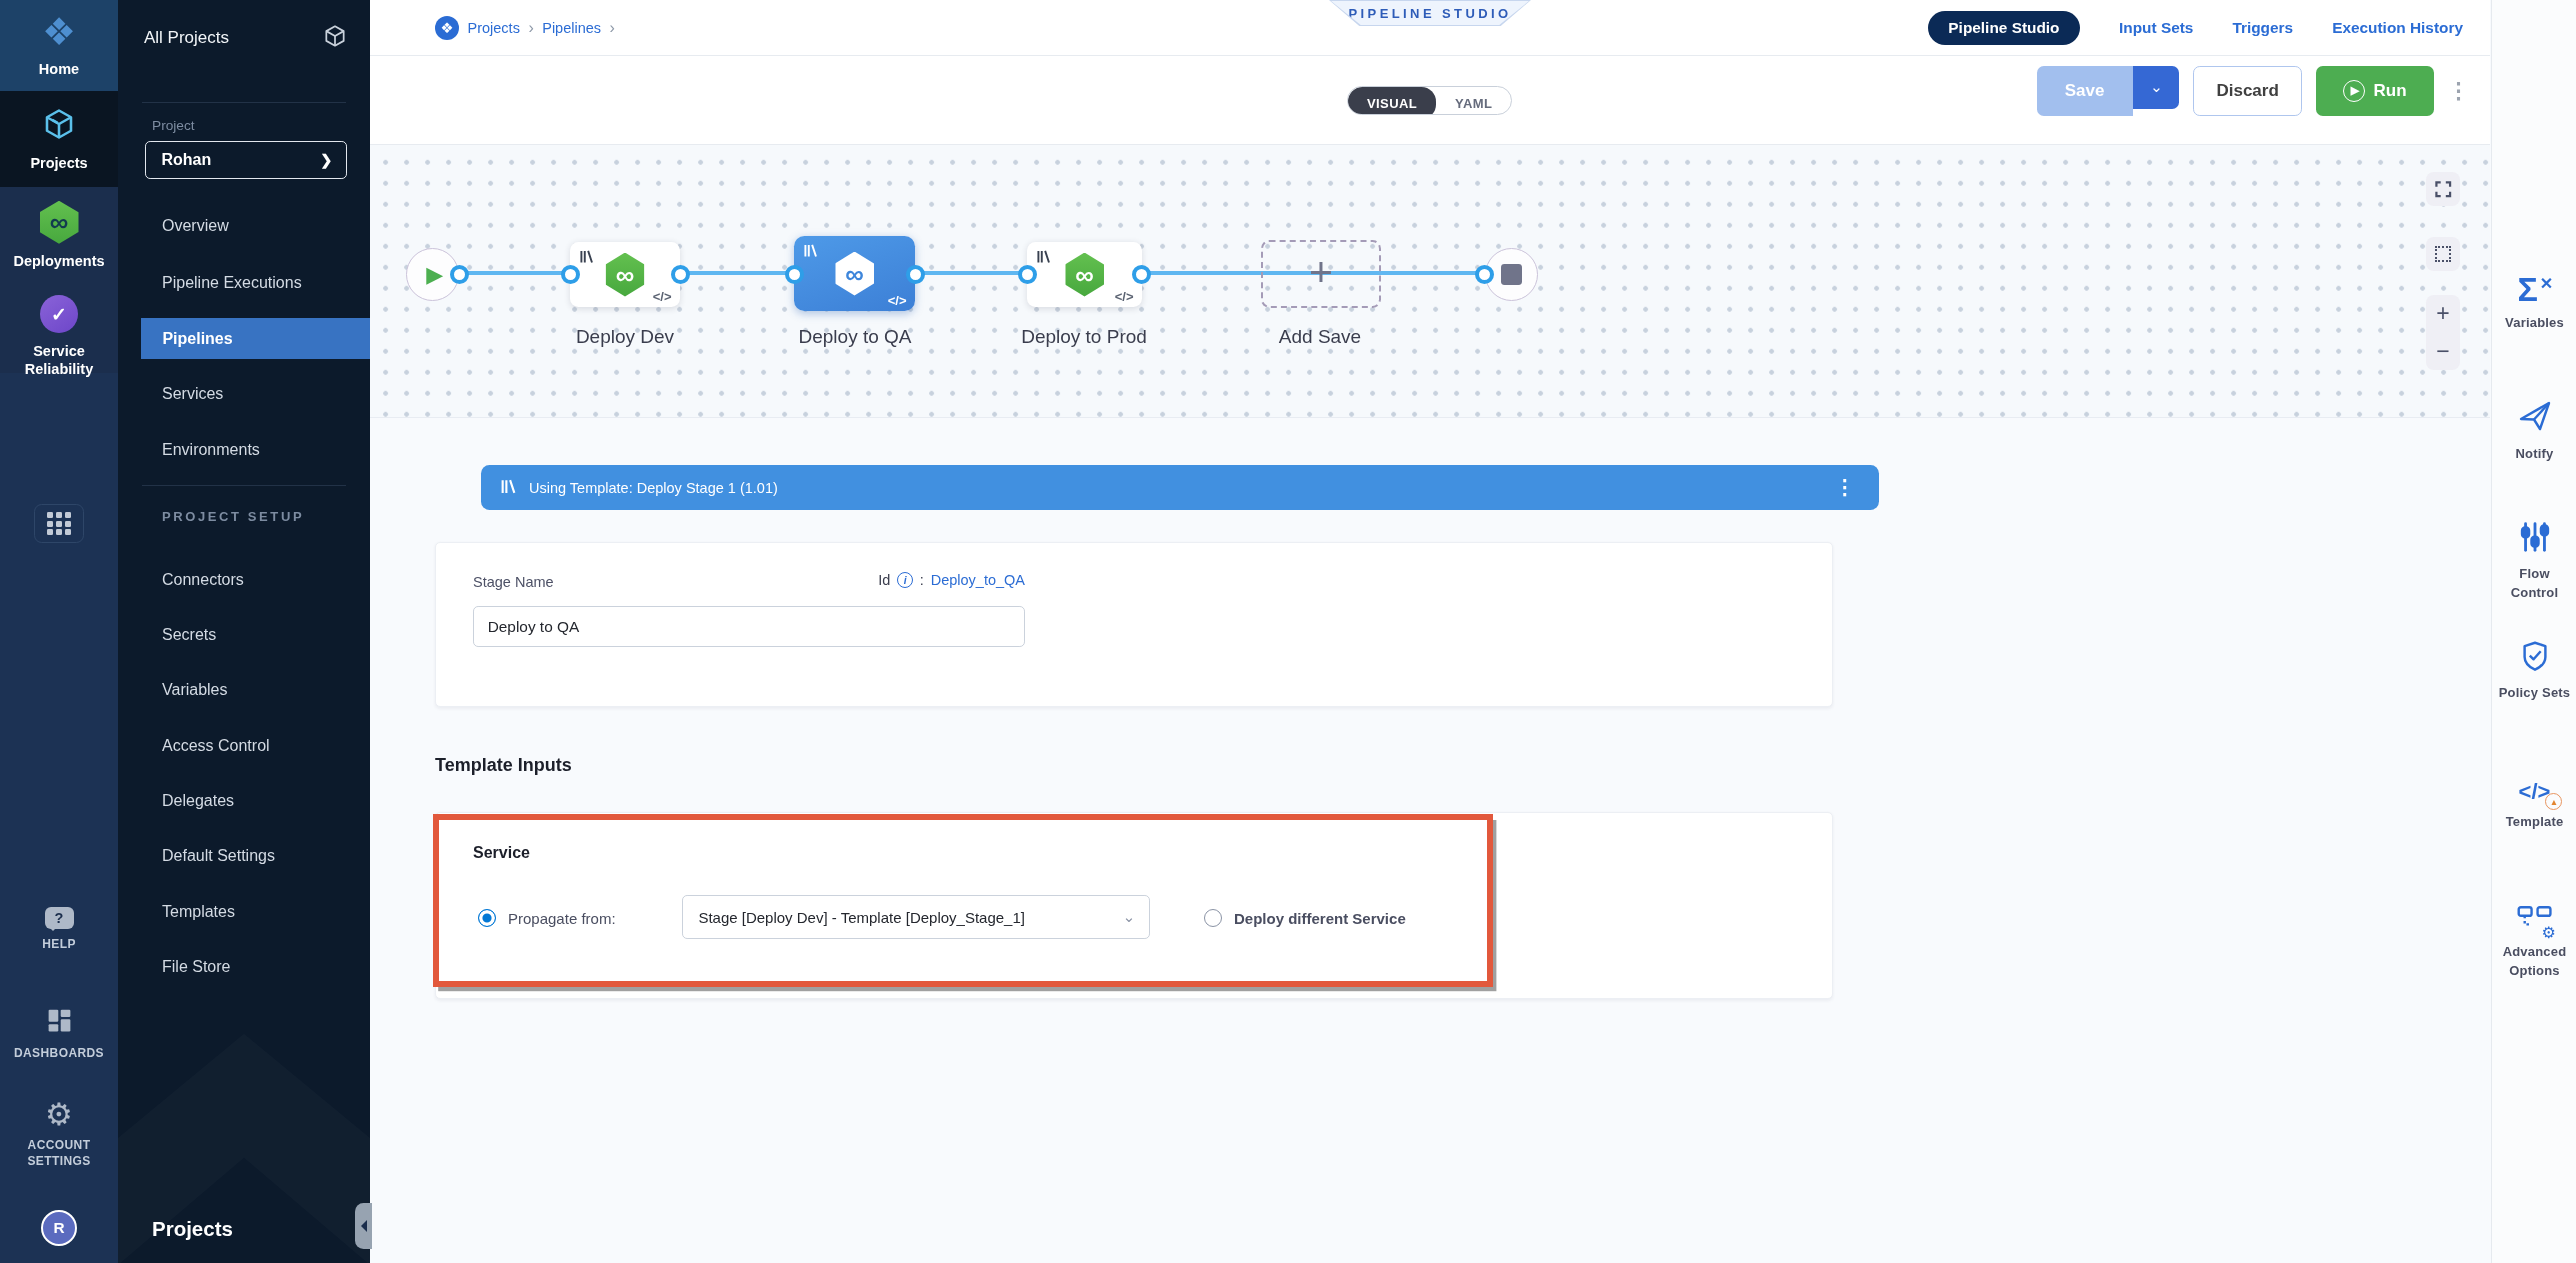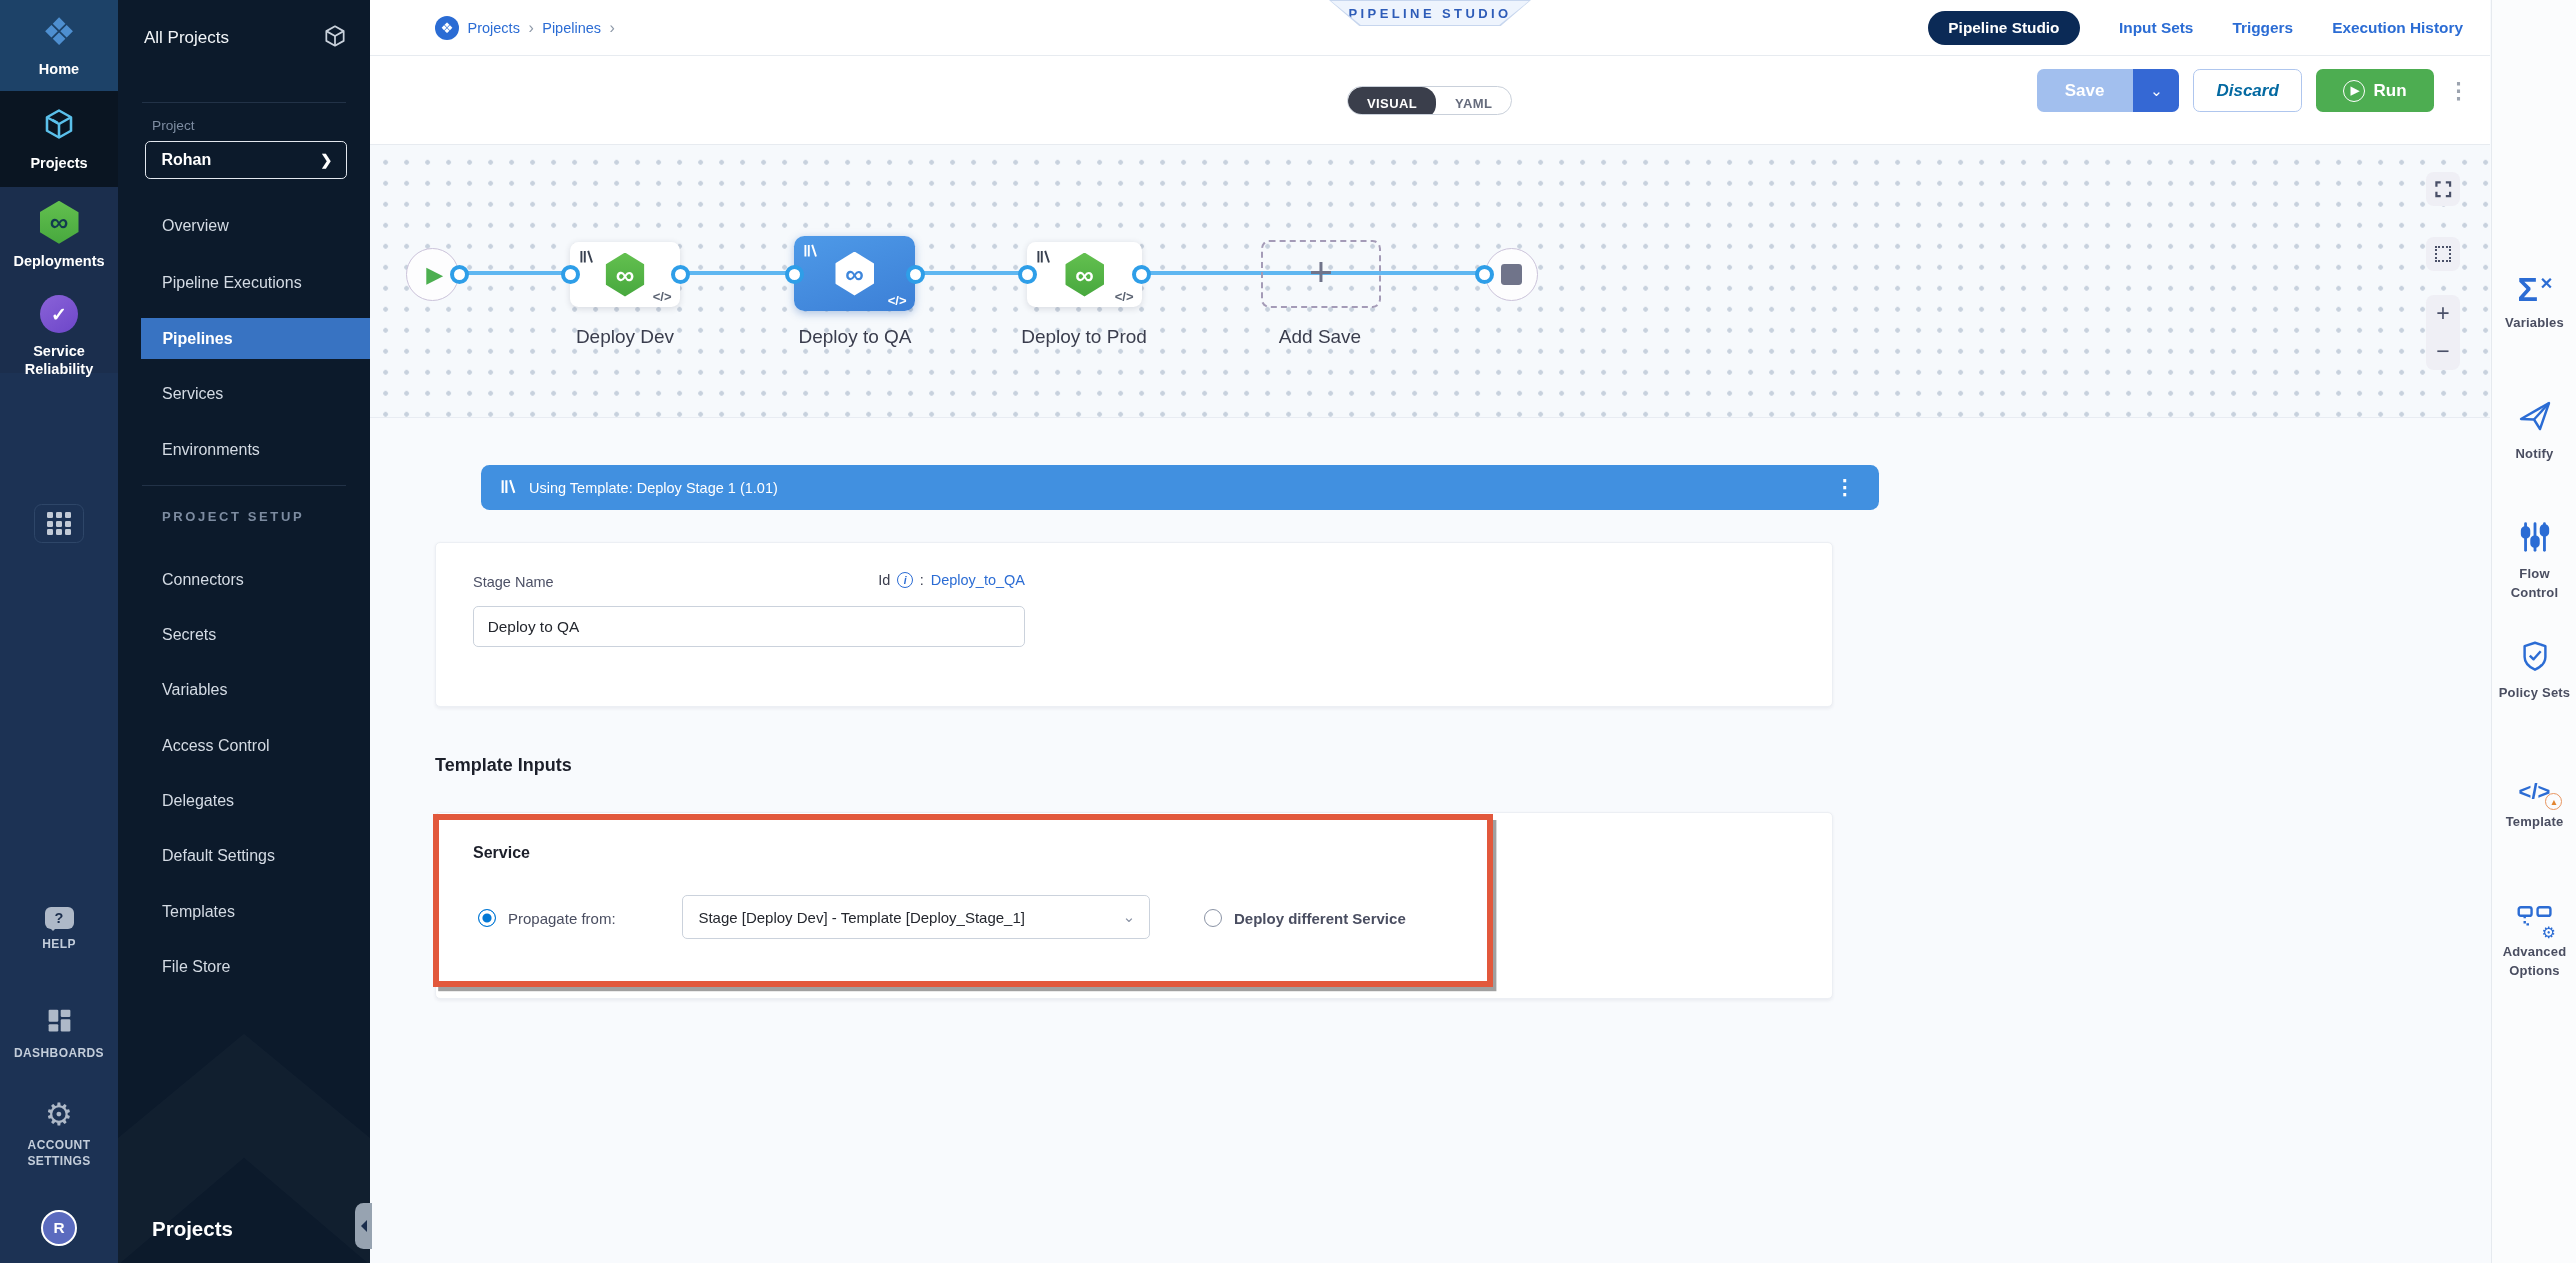--- a/index.html
+++ b/index.html
@@ -65,25 +65,25 @@
   
   #titlebar { position:absolute; left:0; top:56px; width:2120px; height:89px; background:#FFFFFF; border-bottom:0.9px solid #E7EBF0; z-index:9; }
   .title-left { position:absolute; left:65px; top:0; height:89px; display:flex; align-items:center; gap:13.7px; }
   .page-title { font-size:22px; font-weight:bold; color:#36394A; }
   .pencil { color:#9AA2B2; font-size:20.5px; cursor:pointer; }
   .toggle { position:absolute; left:977px; top:30px; height:29px; display:flex; border:0.9px solid #C9D0DA; border-radius:14.5px; background:#fff; overflow:hidden; }
   .toggle .seg { padding:16px 19px; display:flex; align-items:center; font-size:13px; font-weight:bold; letter-spacing:0.4px; cursor:pointer; }
   .seg-visual { background:#3A3E4B; color:#FFFFFF; border-radius:14.5px; }
   .seg-yaml { color:#656B7C; }
   .actions { position:absolute; right:20.5px; top:13px; height:43px; display:flex; align-items:center; gap:13.7px; }
-  .btn { height:43px; display:flex; align-items:center; justify-content:center; border-radius:6.8px; font-size:17px; font-weight:bold; cursor:pointer; }
+  .btn { height:50px; display:flex; align-items:center; justify-content:center; border-radius:6.8px; font-size:17px; font-weight:bold; cursor:pointer; }
   .btn-save { width:96px; background:#A2BFEE; color:#FFFFFF; border-radius:6.8px 0 0 6.8px; }
   .btn-save-caret { width:46px; height:43px; background:#3568D4; color:#fff; border-radius:0 6.8px 6.8px 0; display:flex; align-items:center; justify-content:center; font-size:15.4px; cursor:pointer; margin-left:0.9px; }
   .splitbtn { display:flex; }
-  .btn-discard { width:109px; background:#FFFFFF; border:1.3px solid #AFC6EE; color:#0369a1;font-style:italic; }
+  .btn-discard { width:109px; background:#FFFFFF; border:1.3px solid #AFC6EE; color:#404040; }
   .btn-run { width:118px; background:#4DAD51; color:#FFFFFF; gap:8.5px; }
   .run-ico { width:22px; height:22px; border:1.7px solid #FFFFFF; border-radius:50%; display:flex; align-items:center; justify-content:center; font-size:11px; padding-left:1.7px; }
   .kebab { color:#9CA3AF; font-size:22px; font-weight:bold; cursor:pointer; line-height:0.9; letter-spacing:0; }
 
   
   #canvas { position:absolute; left:0; top:145px; width:2120px; height:273px; background:#F6F9FC; border-bottom:0.9px solid #E8ECF2;
     background-image:radial-gradient(circle,#C7D1DD 2.1px,transparent 2.5px); background-size:21px 21px; background-position:5.1px 6.8px; }
   .pipe-line { position:absolute; left:62px; top:126px; width:1079px; height:4.3px; background:#5FB7F1; border-radius:2.6px; }
   .port { position:absolute; top:120px; width:19px; height:19px; border-radius:50%; background:#FFFFFF; border:4.3px solid #2E9EE8; z-index:3; }
   .node-term { position:absolute; width:53px; height:53px; border-radius:50%; background:#FDFDFE; border:1.7px solid #CBC3DA; display:flex; align-items:center; justify-content:center; z-index:2; cursor:pointer; }

